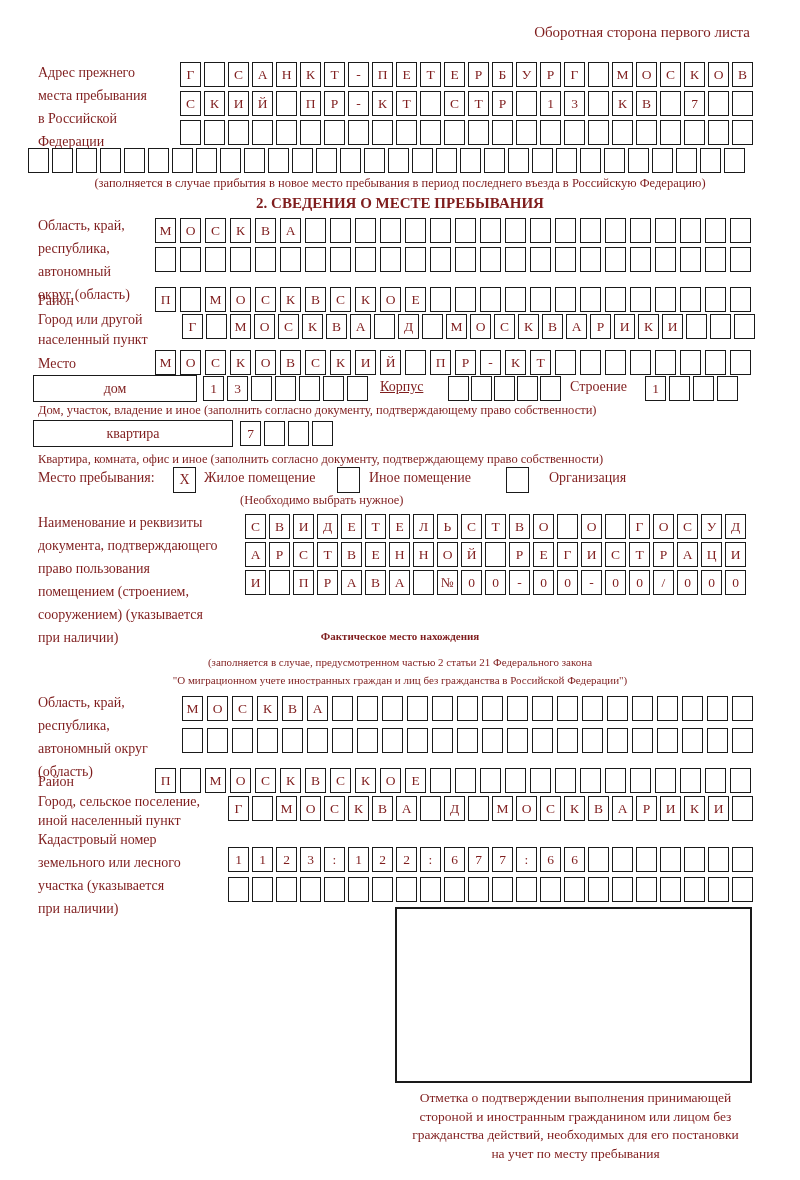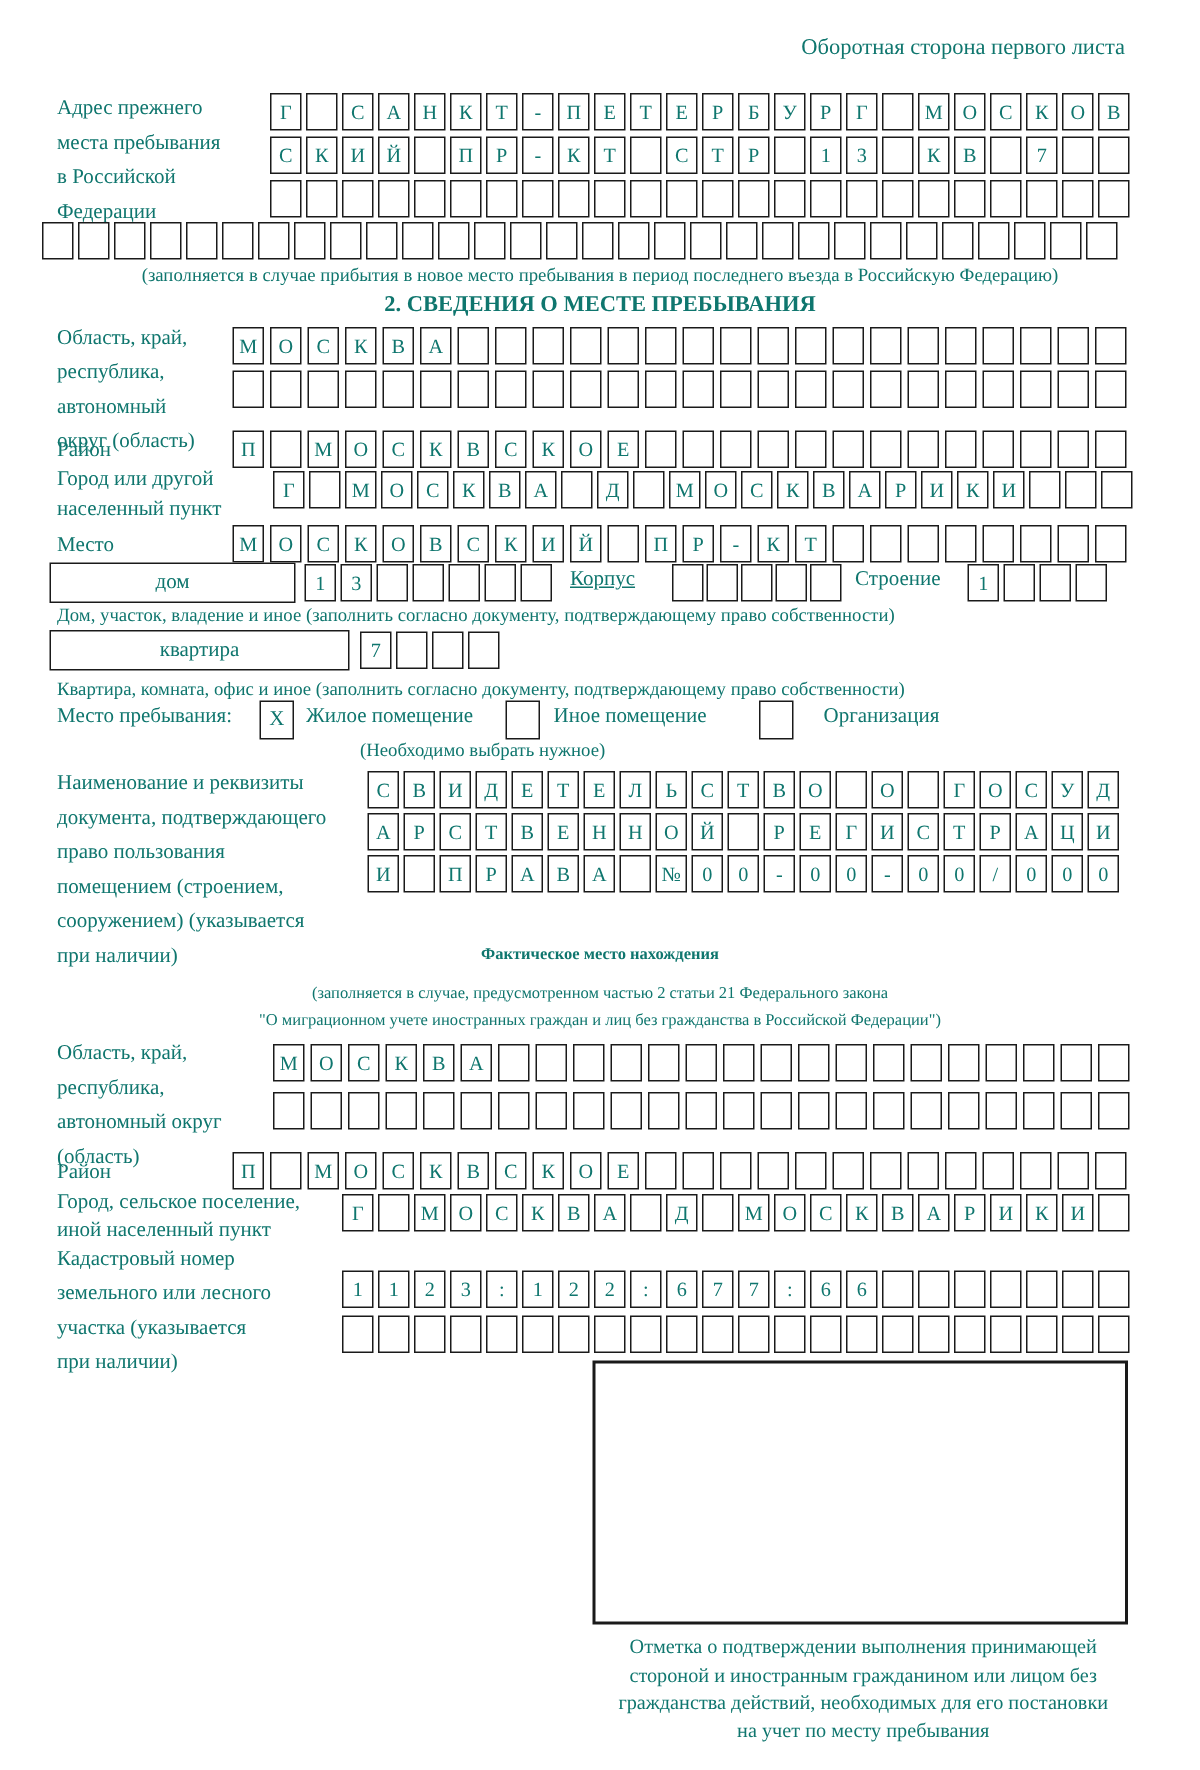--- a/index.html
+++ b/index.html
@@ -1,18 +1,18 @@
 <!DOCTYPE html>
 <html><head>
 <meta charset="utf-8">
 <style>
   html,body{margin:0;padding:0;background:#ffffff;}
   .page{
     position:relative;width:800px;height:1180px;background:#ffffff;
-    font-family:"Liberation Serif",serif;color:#0f766e;overflow:hidden;
+    font-family:"Liberation Serif",serif;color:#7f1d1d;overflow:hidden;
   }
   .abs{position:absolute;}
   .lbl{font-size:14px;line-height:23px;white-space:pre-line;}
   .lbl-tight{font-size:13.5px;line-height:18px;white-space:pre-line;}
   .note{font-size:12.5px;}
   .center{left:0;width:800px;text-align:center;}
   .h-bold{font-weight:bold;}
   .cellrow{position:absolute;display:flex;gap:3px;}
   .cellrow.p25{gap:4px;}
   .cell{

